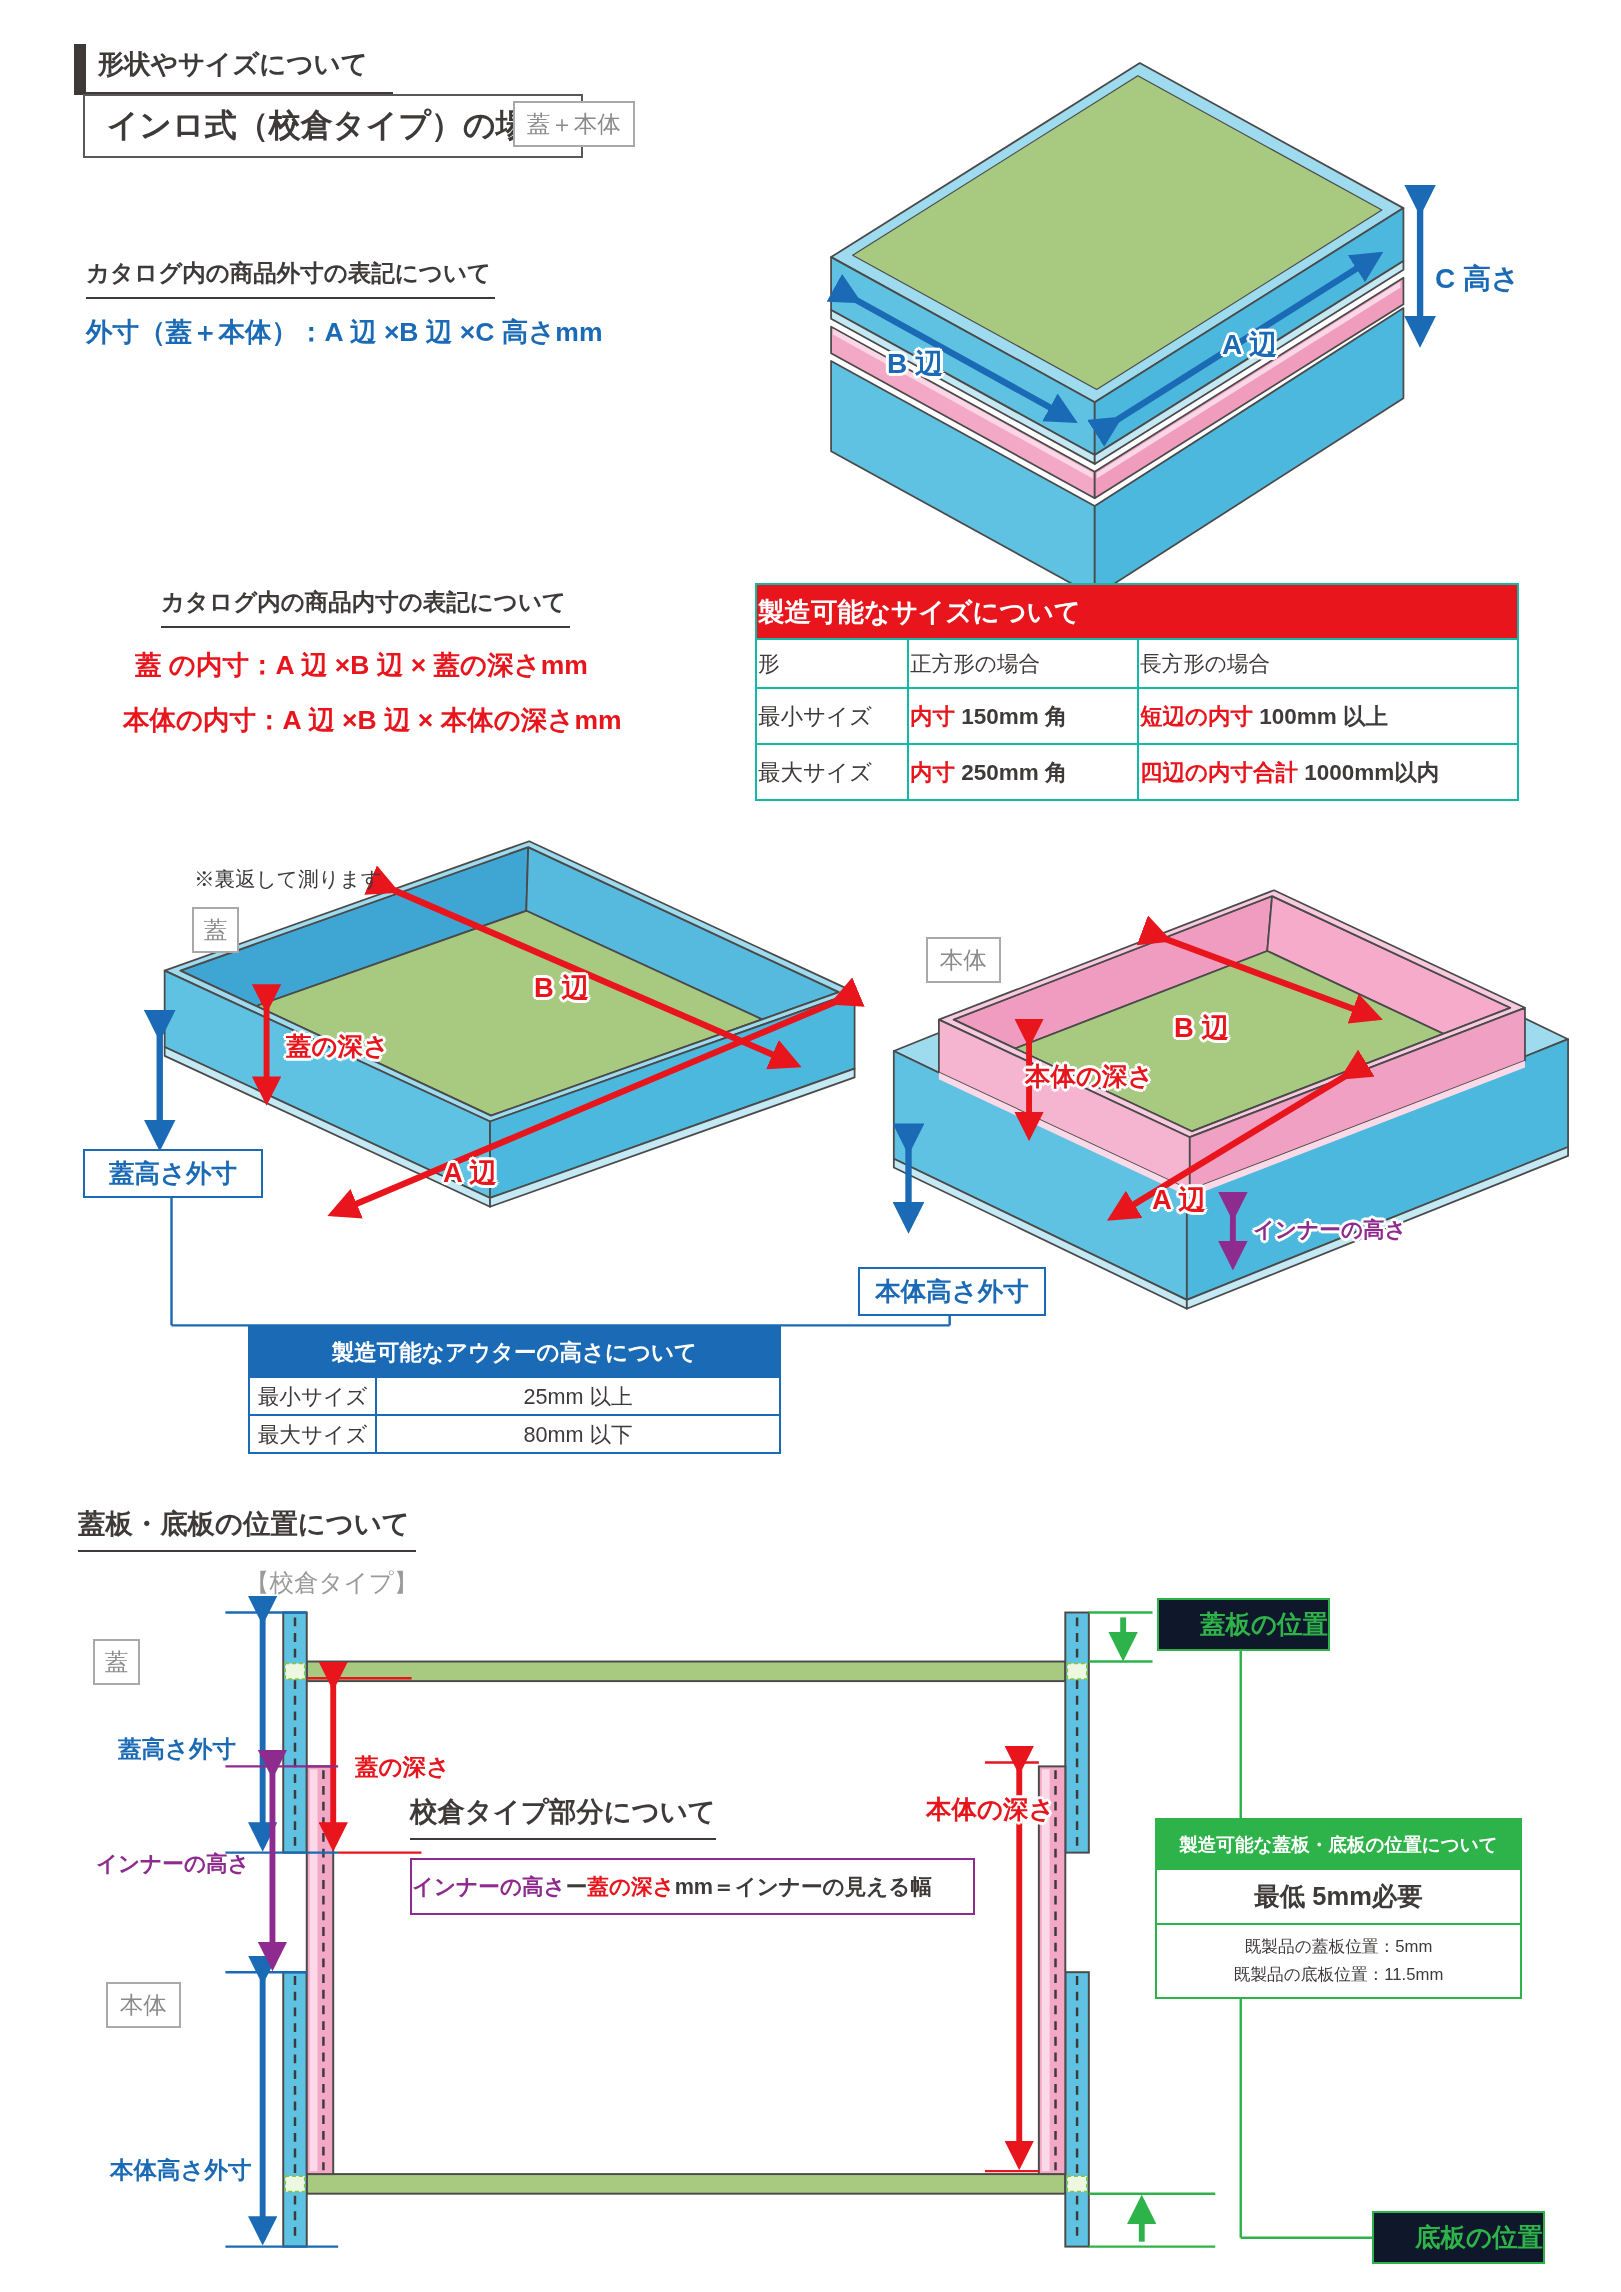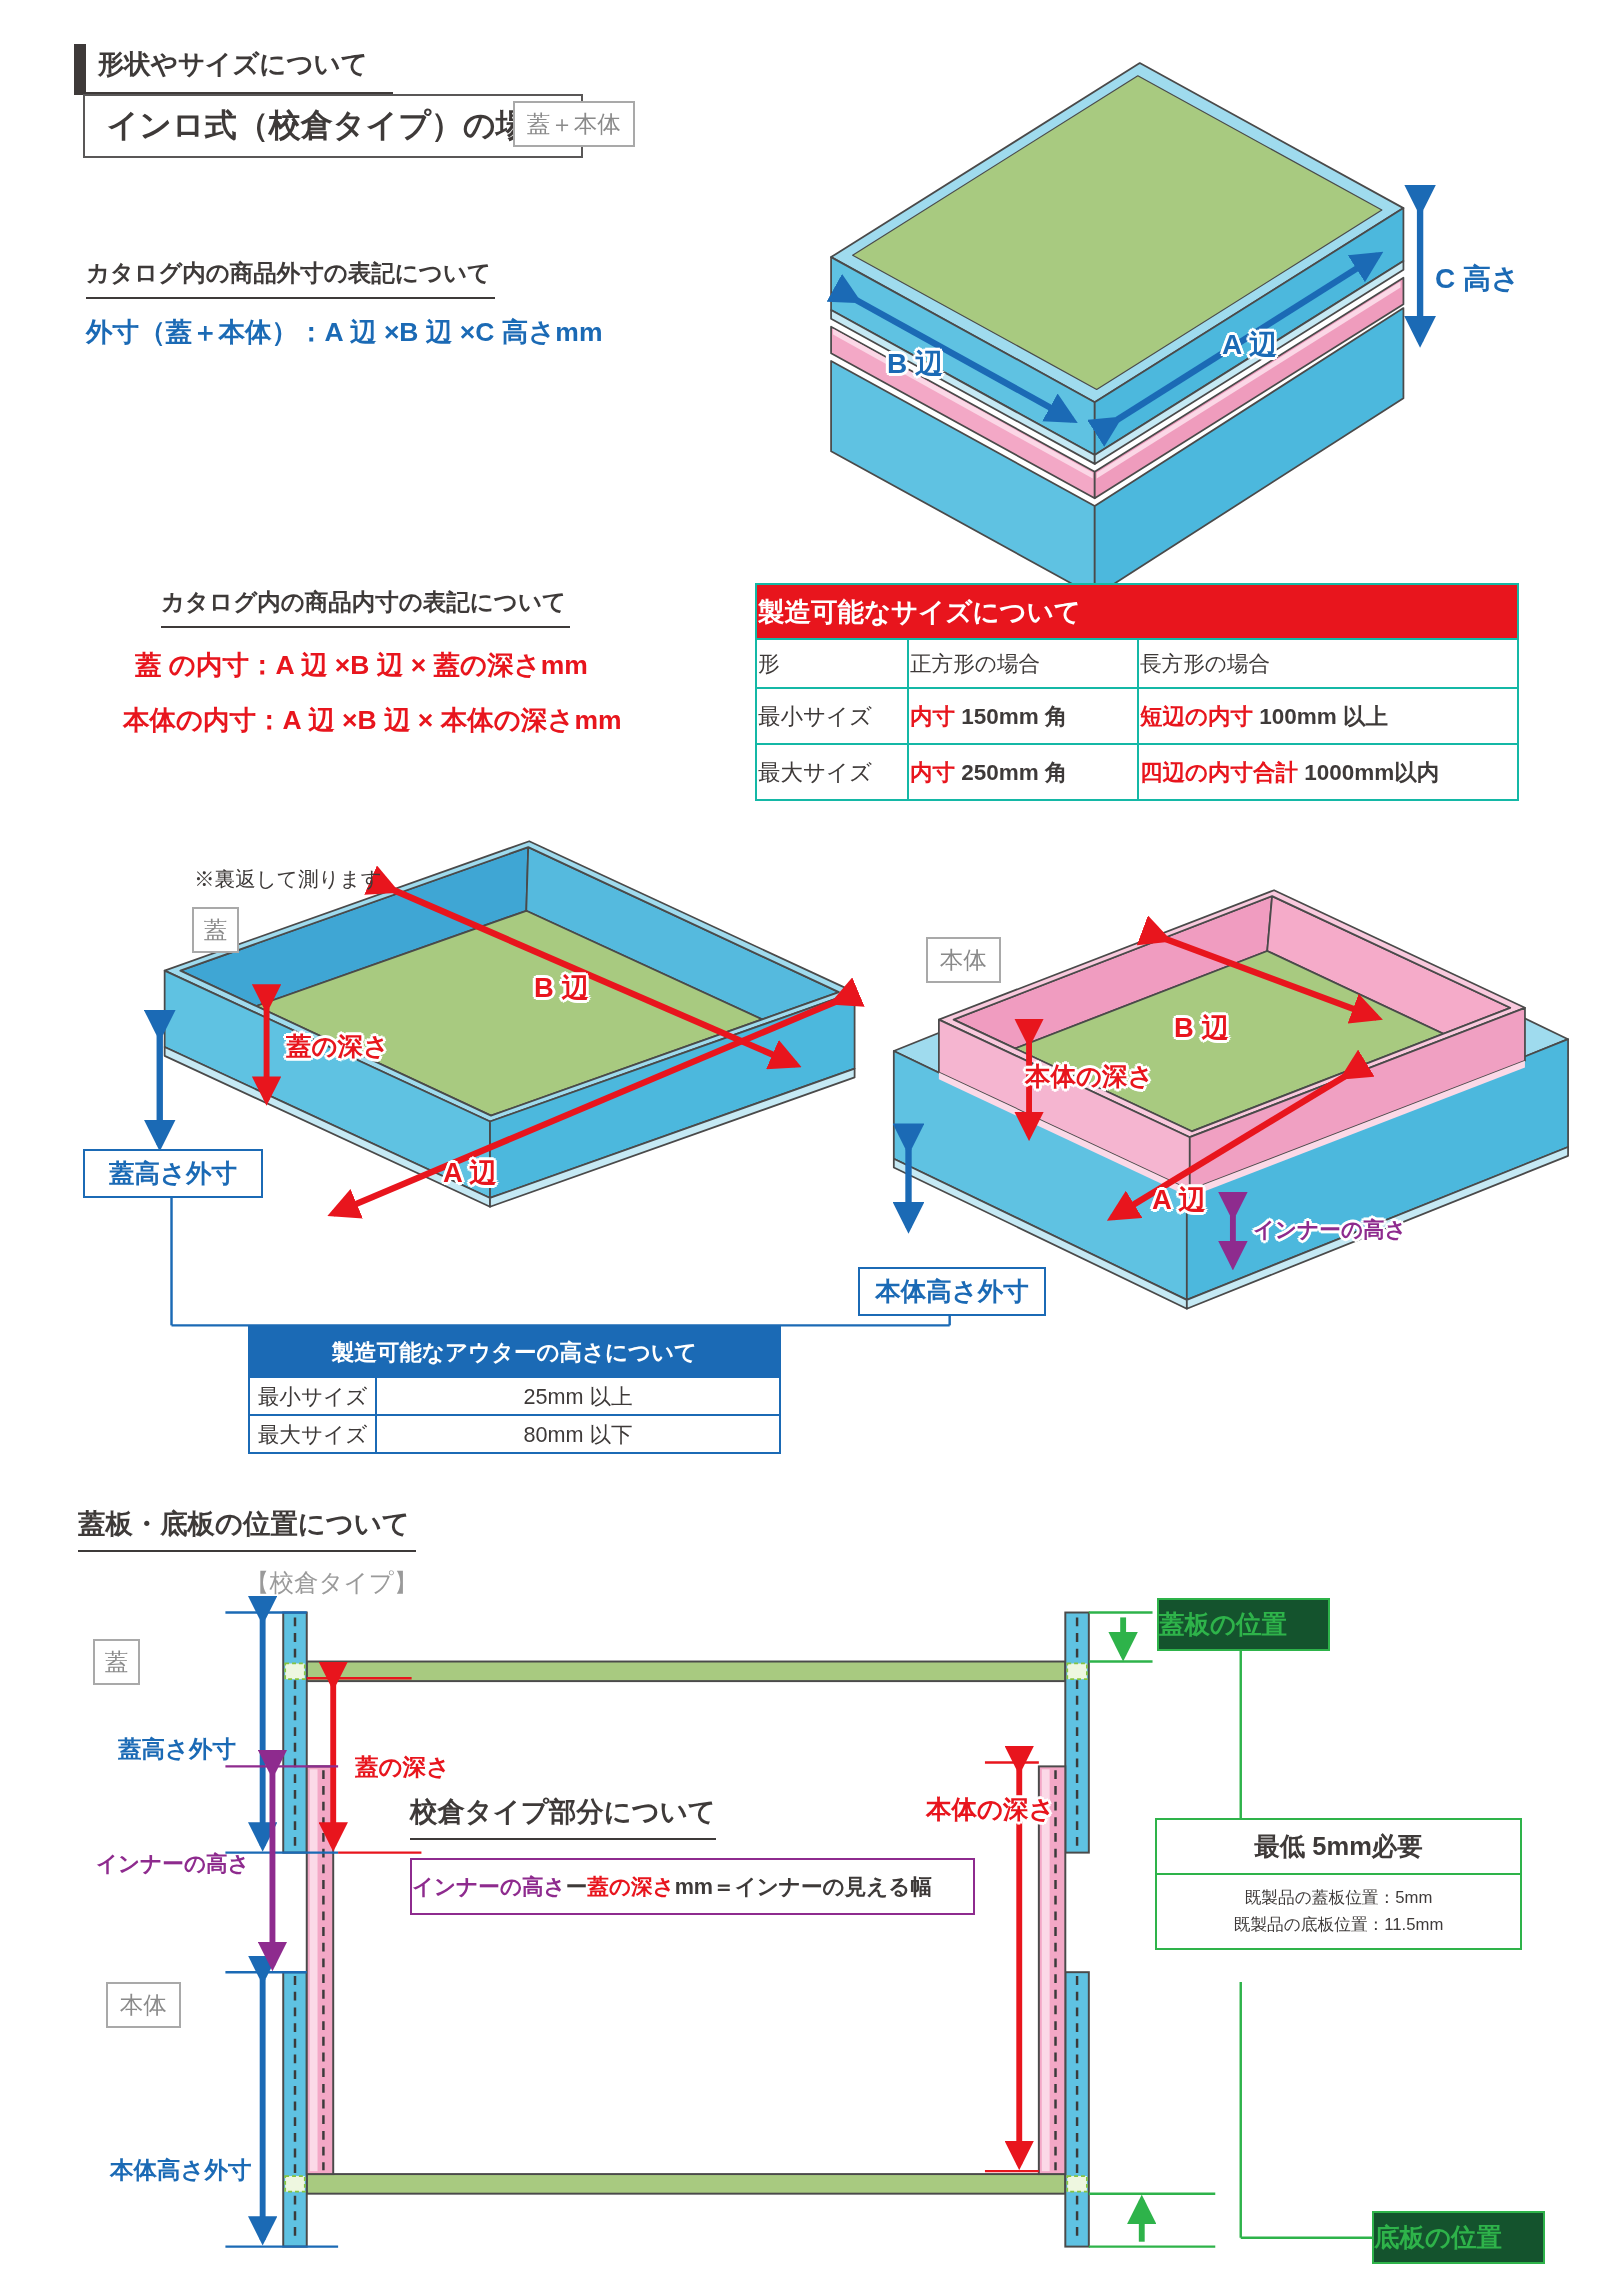--- a/index.html
+++ b/index.html
@@ -10,22 +10,22 @@
   .sec-hdr{border-left:12.7px solid #3e3a39;border-bottom:3.9px solid #3e3a39;
            padding:2px 25.5px 9.8px 11.8px;font-size:26.5px;font-weight:bold;color:#3e3a39;}
   .title-box{border:2.5px solid #595757;padding:7.8px 21.6px;font-size:32px;font-weight:bold;color:#3e3a39;background:#fff;}
   .u-head{font-size:23.5px;font-weight:bold;color:#3e3a39;border-bottom:2.9px solid #3e3a39;padding:0 3.9px 7.8px 0;}
   .f-blue{font-size:26.5px;font-weight:bold;color:#1b6ab5;}
   .f-red{font-size:26.5px;font-weight:bold;color:#e8151d;}
   .gbox{border:2px solid #a9a9a9;color:#8a8a8a;background:#fff;text-align:center;
         font-size:23.5px;padding:4.9px 11.8px;}
   .bluebox{border:2.9px solid #1b6ab5;color:#1b6ab5;background:#fff;font-weight:bold;
            font-size:25.5px;text-align:center;padding:4.9px 0;}
-  .greenbox{border:2.9px solid #2eb34a;color:#2eb34a;background:#14532d;font-weight:bold;
-            font-size:25.5px;text-align:left;padding:6.9px 0;}
+  .greenbox{border:2.9px solid #2eb34a;color:#2eb34a;background:#0f172a;font-weight:bold;
+            font-size:25.5px;text-align:right;padding:6.9px 0;}
   .dlabel{font-weight:bold;}
   .halo{text-shadow:-2px -2px 0 #fff,2px -2px 0 #fff,-2px 2px 0 #fff,2px 2px 0 #fff,
         0 -2.9px 0 #fff,0 2.9px 0 #fff,-2.9px 0 0 #fff,2.9px 0 0 #fff;}
   .c-blue{color:#1b6ab5;} .c-red{color:#e8151d;} .c-purple{color:#8e2b8e;}
   .note{font-size:20.6px;color:#3e3a39;}
   .gray-note{font-size:24.5px;color:#9a9a9a;}
   
   table{border-collapse:collapse;background:#fff;}
   .size-table{width:763px;table-layout:fixed;}
   .size-table th,.size-table td{border:2px solid #14b8a6;text-align:left;color:#3e3a39;}
@@ -308,20 +308,21 @@
   <div class="abs greenbox" style="left:1372px;top:2211px;width:169px;"><span>底板の位置</span></div>
 
   <div class="abs azek-head" style="left:410px;top:1794px;">
     <span>校倉タイプ部分について</span>
   </div>
   <div class="abs azek-box" style="left:410px;top:1858px;width:561px;">
     <span class="c-purple">インナーの高さ</span><span>ー</span><span class="c-red">蓋の深さ</span><span>mm＝インナーの見える幅</span>
   </div>
 
   <div class="abs pos-table" style="left:1155px;top:1818px;">
+    <div class="pt-title"><span>製造可能な蓋板・底板の位置について</span></div>
     <div class="pt-main"><span>最低 5mm必要</span></div>
     <div class="pt-notes">
       <div>既製品の蓋板位置：5mm</div>
       <div>既製品の底板位置：11.5mm</div>
     </div>
   </div>
 
 </div>
 
 

